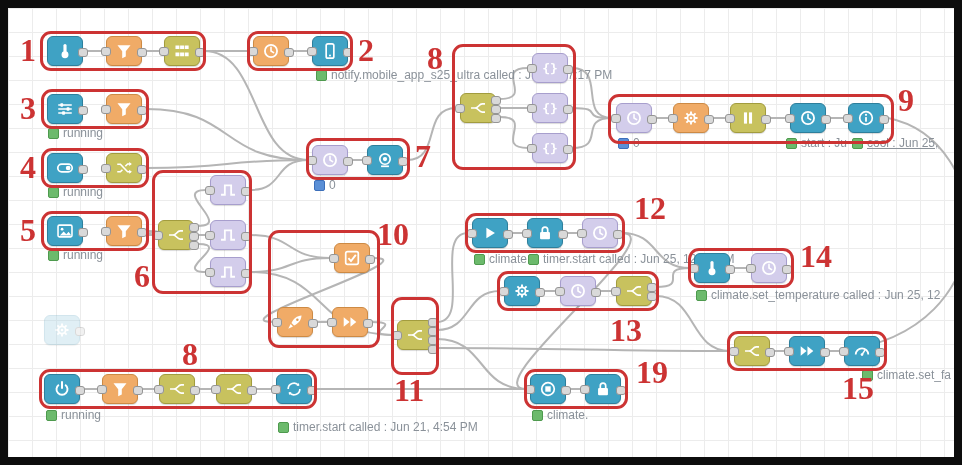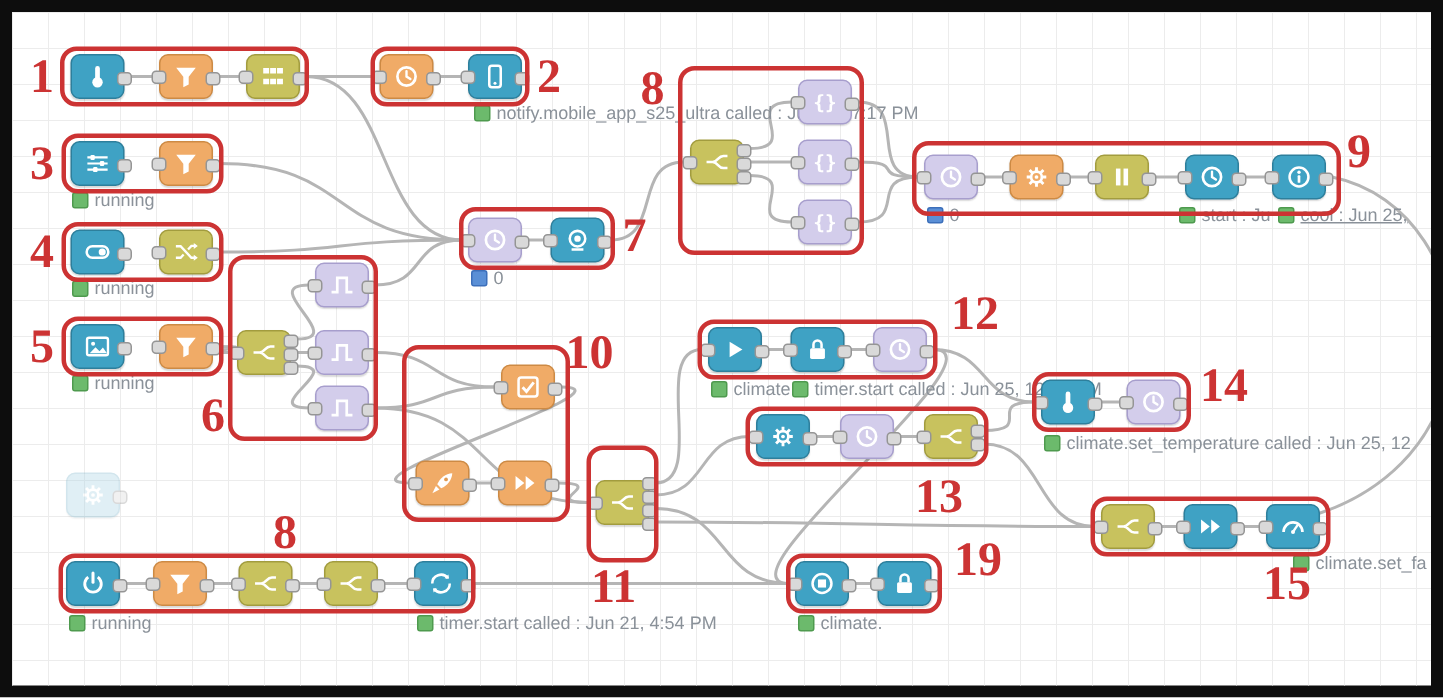--- a/index.html
+++ b/index.html
@@ -137,21 +137,21 @@
         <span>climate.set_fa</span>
       </div>
       <div class="status" style="left: 524px; top: 400px;">
         <span class="dot" style="background: rgb(108, 186, 108); border-color: rgb(78, 154, 78);"></span>
         <span>climate.</span>
       </div>
       <div class="status" style="left: 38px; top: 400px;">
         <span class="dot" style="background: rgb(108, 186, 108); border-color: rgb(78, 154, 78);"></span>
         <span>running</span>
       </div>
-      <div class="status" style="left: 270px; top: 400px;">
+      <div class="status" style="left: 270px; top: 412px;">
         <span class="dot" style="background: rgb(108, 186, 108); border-color: rgb(78, 154, 78);"></span>
         <span>timer.start called : Jun 21, 4:54 PM</span>
       </div>
       <div class="node" style="left: 39px; top: 28px; background: rgb(63, 162, 196); border-color: rgb(45, 127, 156);">
         <svg width="18" height="18" viewBox="0 0 16 16" fill="#fff">
           <rect x="6.6" y="1.8" width="2.8" height="8.4" rx="1.4"></rect>
           <circle cx="8" cy="11.4" r="3.1"></circle>
         </svg>
         <span class="port" style="right: -6px; top: 10.5px;"></span>
       </div>

